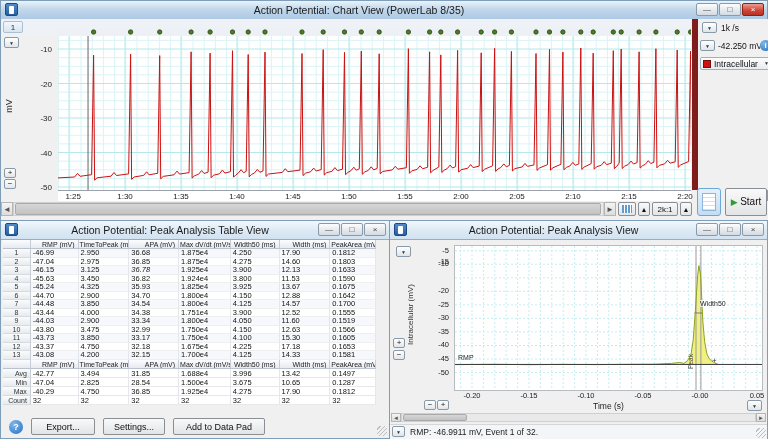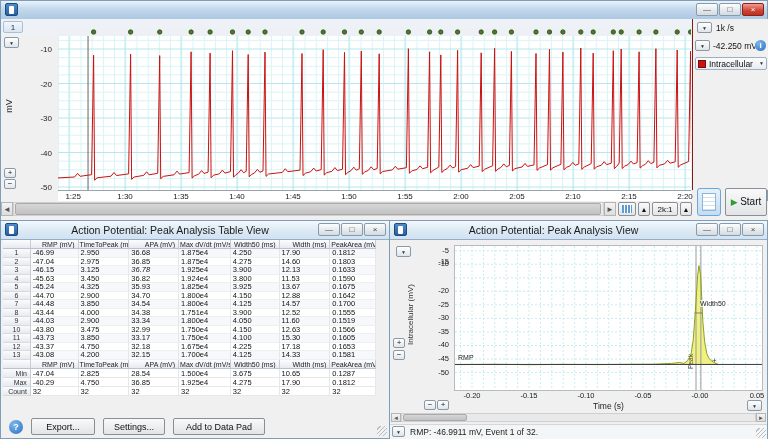--- a/index.html
+++ b/index.html
@@ -56,20 +56,21 @@
     background:repeating-linear-gradient(135deg,transparent 0 2px,#b9bdc2 2px 3px);}
 </style>
 </head>
 <body>
 
 <div class="screen">
 
   <div class="win" style="left:0;top:0;width:768px;height:220px;">
     <div class="titlebar">
       <span class="appicon"></span>
+      <span class="wtitle">Action Potential: Chart View (PowerLab 8/35)</span>
       <span class="capbtns">
         <span class="capbtn">—</span>
         <span class="capbtn">□</span>
         <span class="capbtn close-active">×</span>
       </span>
     </div>
 
     <div style="position:absolute;left:0;top:18px;width:768px;height:17px;background:#eef1f5;border-bottom:1px solid #dde2e8;"></div>
     <div style="position:absolute;left:2px;top:20px;width:20px;height:12px;background:linear-gradient(#f2f7fc,#d9e5f1);border:1px solid #aebfd0;border-radius:2px;font-size:8px;text-align:center;line-height:11px;color:#234;box-sizing:border-box;">1</div>
 
@@ -207,21 +208,21 @@
           <circle cx="535.2" cy="4" r="2.2" fill="#4a7c25" stroke="#2c4a12" stroke-width="0.8"></circle>
           <circle cx="555.3" cy="4" r="2.2" fill="#4a7c25" stroke="#2c4a12" stroke-width="0.8"></circle>
           <circle cx="563.2" cy="4" r="2.2" fill="#4a7c25" stroke="#2c4a12" stroke-width="0.8"></circle>
           <circle cx="581.1" cy="4" r="2.2" fill="#4a7c25" stroke="#2c4a12" stroke-width="0.8"></circle>
           <circle cx="597.9" cy="4" r="2.2" fill="#4a7c25" stroke="#2c4a12" stroke-width="0.8"></circle>
           <circle cx="619.2" cy="4" r="2.2" fill="#4a7c25" stroke="#2c4a12" stroke-width="0.8"></circle>
           <circle cx="632.6" cy="4" r="2.2" fill="#4a7c25" stroke="#2c4a12" stroke-width="0.8"></circle>
         </svg>
     </div>
 
-    <div style="position:absolute;left:691px;top:18px;width:76px;height:171px;background:#f0f0f0;border-left:1px solid #7f1d1d;box-sizing:border-box;">
+    <div style="position:absolute;left:691px;top:18px;width:76px;height:171px;background:#f0f0f0;border-left:6px solid #7f1d1d;box-sizing:border-box;">
       <span class="ddbtn" style="left:4px;top:3px;">▼</span>
       <span class="smalltxt" style="position:absolute;left:23px;top:4px;">1k /s</span>
       <span class="ddbtn" style="left:2px;top:21px;">▼</span>
       <span class="smalltxt" style="position:absolute;left:20px;top:22px;">-42.250 mV</span>
       <span class="infoicon" style="left:62px;top:21px;">i</span>
       <span style="position:absolute;left:2px;top:38px;width:72px;height:13px;background:linear-gradient(#fdfdfd,#e8ecf0);border:1px solid #9fb0c0;border-radius:2px;box-sizing:border-box;">
         <span style="position:absolute;left:2px;top:2px;width:8px;height:8px;background:#cc1111;border:1px solid #7a0c0c;box-sizing:border-box;"></span>
         <span style="position:absolute;left:13px;top:1px;font-size:8.5px;color:#111;">Intracellular</span>
         <span style="position:absolute;right:2px;top:2px;font-size:5px;color:#333;">▼</span>
       </span>
@@ -416,20 +417,30 @@
         </div>
         <div class="trow9" style="">
           <div class="theadcell tgut" style="width: 28px;"></div>
           <div class="theadcell" style="width: 48px;">RMP (mV)</div>
           <div class="theadcell" style="width: 51px;">TimeToPeak (ms)</div>
           <div class="theadcell" style="width: 50px;">APA (mV)</div>
           <div class="theadcell" style="width: 52px;">Max dV/dt (mV/s)</div>
           <div class="theadcell" style="width: 49px;">Width50 (ms)</div>
           <div class="theadcell" style="width: 51px;">Width (ms)</div>
           <div class="theadcell" style="width: 46px;">PeakArea (mV.s)</div>
+        </div>
+        <div class="trow9" style="">
+          <div class="sumgut" style="width: 28px;">Avg</div>
+          <div class="sumcell" style="width: 48px;">-42.77</div>
+          <div class="sumcell" style="width: 51px;">3.494</div>
+          <div class="sumcell" style="width: 50px;">31.85</div>
+          <div class="sumcell" style="width: 52px;">1.688e4</div>
+          <div class="sumcell" style="width: 49px;">3.996</div>
+          <div class="sumcell" style="width: 51px;">13.42</div>
+          <div class="sumcell" style="width: 46px;">0.1497</div>
         </div>
         <div class="trow9" style="">
           <div class="sumgut" style="width: 28px;">Min</div>
           <div class="sumcell" style="width: 48px;">-47.04</div>
           <div class="sumcell" style="width: 51px;">2.825</div>
           <div class="sumcell" style="width: 50px;">28.54</div>
           <div class="sumcell" style="width: 52px;">1.500e4</div>
           <div class="sumcell" style="width: 49px;">3.675</div>
           <div class="sumcell" style="width: 51px;">10.65</div>
           <div class="sumcell" style="width: 46px;">0.1287</div>

